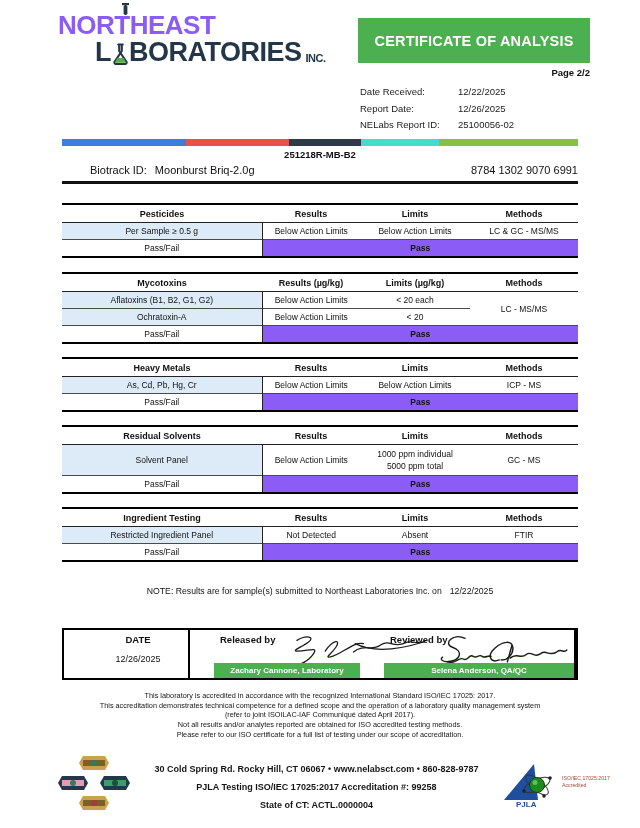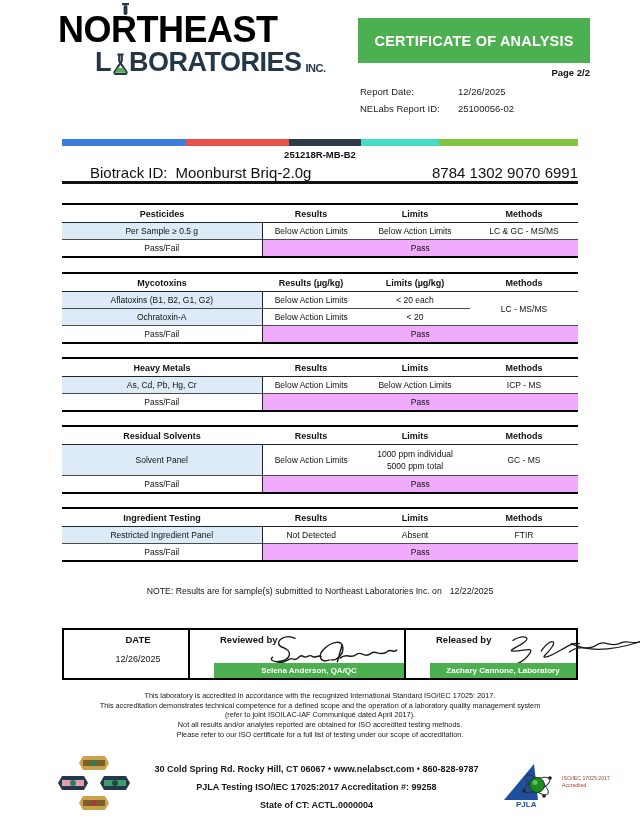--- a/index.html
+++ b/index.html
@@ -2,50 +2,50 @@
 <html><head>
 <meta charset="utf-8">
 <style>
   html,body{margin:0;padding:0;background:#e9e9e9;}
   .page{
     position:relative;width:640px;height:828px;background:#ffffff;
     font-family:"Liberation Sans",sans-serif;color:#111;overflow:hidden;margin:0 auto;
   }
   
   .logo-block{position:absolute;left:58px;top:12px;line-height:1;}
-  .logo-line1{font-size:36px;font-weight:bold;color:#000000;letter-spacing:-.5px;position:relative;}
+  .logo-line1{font-size:26px;font-weight:bold;color:#8b5cf6;letter-spacing:-.5px;position:relative;}
   .logo-tube{position:absolute;left:63px;top:-9px;}
   .logo-line2{font-size:27px;font-weight:bold;color:#243748;letter-spacing:-.5px;margin-left:37px;margin-top:1px;display:flex;align-items:flex-end;}
   .logo-flask{margin:0 0 1px 1px;}
   .logo-inc{font-size:11px;font-weight:bold;color:#243748;margin:0 0 2px 4px;}
   .banner{position:absolute;left:358px;top:18px;width:232px;height:45px;background:#4caf50;
     display:flex;align-items:center;justify-content:center;color:#fff;font-weight:bold;font-size:14.5px;letter-spacing:.2px;}
   .page-label{position:absolute;left:358px;top:67px;width:232px;text-align:right;font-weight:bold;font-size:9.5px;}
   .client{position:absolute;left:62px;top:84px;font-size:9.5px;line-height:16.5px;color:#1c1c1c;}
   .meta{position:absolute;left:360px;top:84px;font-size:9.5px;line-height:16.5px;color:#1c1c1c;}
   .meta-row{display:flex;}
   .meta-row .lbl{width:98px;}
   
   .colorbar{position:absolute;left:62px;top:139px;width:516px;height:7px;display:flex;}
   .colorbar span{height:100%;}
   
   .sample-id{position:absolute;left:62px;top:149px;width:516px;text-align:center;font-weight:bold;font-size:9.5px;}
-  .biotrack{position:absolute;left:62px;top:164px;width:516px;font-size:15px;display:flex;justify-content:space-between;align-items:flex-end;}
+  .biotrack{position:absolute;left:62px;top:164px;width:516px;font-size:11px;display:flex;justify-content:space-between;align-items:flex-end;}
   .biotrack .left{padding-left:28px;}
   .biotrack .left b{font-weight:normal;margin-right:8px;}
   .rule-thick{position:absolute;left:62px;top:181px;width:516px;height:2.5px;background:#111;}
   
   .main{position:absolute;left:62px;top:203px;width:516px;}
   table.ct{width:516px;border-collapse:collapse;table-layout:fixed;
     border-top:2.5px solid #000;border-bottom:2.5px solid #000;font-size:8.5px;color:#111;}
   table.ct th{font-size:9px;font-weight:bold;border-bottom:1.4px solid #222;padding:3.5px 2px;text-align:center;}
   table.ct td{border-top:1px solid #4a4a4a;padding:3px 12px;text-align:center;vertical-align:middle;}
   table.ct td.c1{border-right:1.2px solid #222;}
   table.ct .blue{background:#dcebf7;}
-  table.ct .pass{background:#f0abfc;}
+  table.ct .pass{background:#8b5cf6;font-weight:bold;}
   .mb14{margin-bottom:14px;} .mb13{margin-bottom:13px;}
   .lim2{line-height:12px;}
   
   .note{margin-top:24px;text-align:center;font-size:8.7px;}
   .note .date{margin-left:8px;}
   
   .sig{margin-top:32px;width:516px;height:52px;border:2.5px solid #000;display:flex;box-sizing:border-box;}
   .sig .cell{position:relative;box-sizing:border-box;margin-left:24px;}
   .sig .date-cell{width:102px;border-right:2.5px solid #000;text-align:center;}
   .sig .rev-cell{width:192px;border-right:2.5px solid #000;}
@@ -91,20 +91,24 @@
   </div>
 
   <div class="banner">
     <span>CERTIFICATE OF ANALYSIS</span>
   </div>
   <div class="page-label">Page 2/2</div>
 
 
   <div class="meta">
     <div class="meta-row">
+      <span class="lbl">Date Received:</span>
+      <span>12/22/2025</span>
+    </div>
+    <div class="meta-row">
       <span class="lbl">Report Date:</span>
       <span>12/26/2025</span>
     </div>
     <div class="meta-row">
       <span class="lbl">NELabs Report ID:</span>
       <span>25100056-02</span>
     </div>
   </div>
 
   <div class="colorbar">
@@ -270,45 +274,45 @@
       </table>
 
     <div class="note">
       <span>NOTE: Results are for sample(s) submitted to Northeast Laboratories Inc. on</span><span class="date">12/22/2025</span>
     </div>
 
     <div class="sig">
       <div class="cell date-cell">
         <div class="hdr">DATE</div>
         <div class="dval">12/26/2025</div>
+      </div>
+      <div class="cell rel-cell">
+        <div class="hdr">Released by</div>
+        <svg class="sign" style="left:58px;top:1px;" width="158" height="37" viewBox="0 0 190 42">
+          <g fill="none" stroke="#1a1a1a" stroke-width="1.5" stroke-linecap="round">
+            <path d="M30 10 C42 3 52 6 44 12 C36 18 22 23 31 23 C43 23 56 17 50 26 C43 37 26 44 19 38"></path>
+            <path d="M64 23 C74 8 83 9 77 18 C71 27 63 31 70 30 C84 27 98 11 110 14"></path>
+            <path d="M98 24 C110 14 121 23 130 16 C141 8 147 20 160 13 C168 9 175 16 184 11"></path>
+            <path d="M100 14 C120 24 150 22 182 12"></path>
+          </g>
+        </svg>
+        <div class="greenbar">Zachary Cannone, Laboratory Director</div>
       </div>
       <div class="cell rev-cell">
         <div class="hdr">Reviewed by</div>
         <svg class="sign" style="left:48px;top:2px;" width="140" height="36" viewBox="0 0 150 40">
           <g fill="none" stroke="#1a1a1a" stroke-width="1.6" stroke-linecap="round">
             <path d="M34 7 C20 1 9 13 20 17 C32 21 30 32 14 33 C8 33 6 30 9 28"></path>
             <path d="M14 33 C22 37 27 27 32 30 C37 33 38 24 43 27 C47 30 49 24 53 27 C57 30 59 25 63 27"></path>
             <path d="M72 31 C62 35 58 26 67 18 C76 10 86 9 87 17 C88 25 80 32 74 31"></path>
             <path d="M86 15 L81 33"></path>
             <path d="M84 29 C92 22 95 31 102 25 C108 20 110 30 118 24 C124 19 127 28 136 22 C141 18 144 24 147 20"></path>
           </g>
         </svg>
         <div class="greenbar">Selena Anderson, QA/QC</div>
-      </div>
-      <div class="cell rel-cell">
-        <div class="hdr">Released by</div>
-        <svg class="sign" style="left:58px;top:1px;" width="158" height="37" viewBox="0 0 190 42">
-          <g fill="none" stroke="#1a1a1a" stroke-width="1.5" stroke-linecap="round">
-            <path d="M30 10 C42 3 52 6 44 12 C36 18 22 23 31 23 C43 23 56 17 50 26 C43 37 26 44 19 38"></path>
-            <path d="M64 23 C74 8 83 9 77 18 C71 27 63 31 70 30 C84 27 98 11 110 14"></path>
-            <path d="M98 24 C110 14 121 23 130 16 C141 8 147 20 160 13 C168 9 175 16 184 11"></path>
-            <path d="M100 14 C120 24 150 22 182 12"></path>
-          </g>
-        </svg>
-        <div class="greenbar">Zachary Cannone, Laboratory Director</div>
       </div>
     </div>
 
     <div class="accr">
       <div>This laboratory is accredited in accordance with the recognized International Standard ISO/IEC 17025: 2017.</div>
       <div>This accreditation demonstrates technical competence for a defined scope and the operation of a laboratory quality management system</div>
       <div>(refer to joint ISOILAC-IAF Communiqué dated April 2017).</div>
       <div>Not all results and/or analytes reported are obtained for ISO accredited testing methods.</div>
       <div>Please refer to our ISO certificate for a full list of testing under our scope of accreditation.</div>
     </div>

